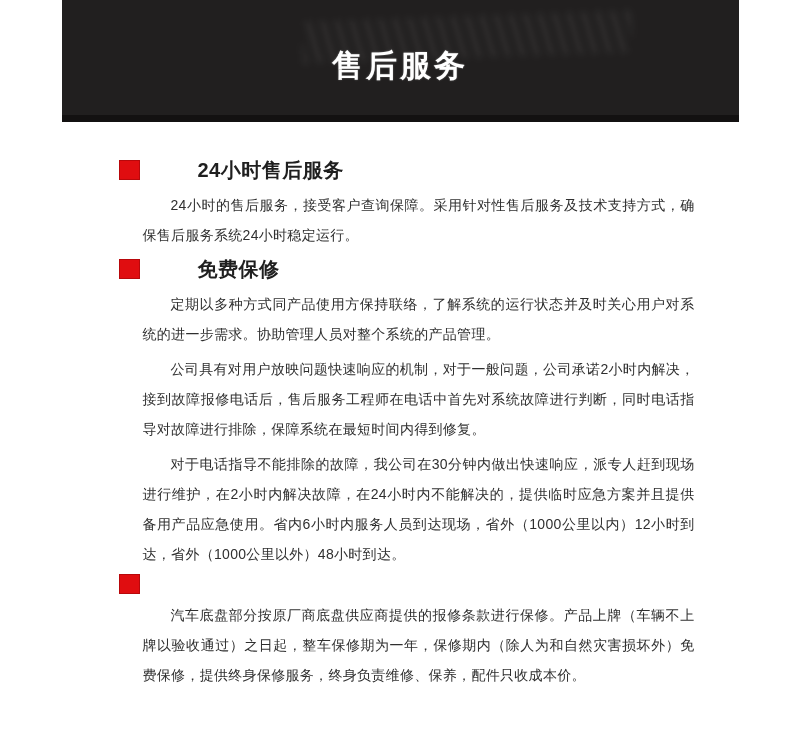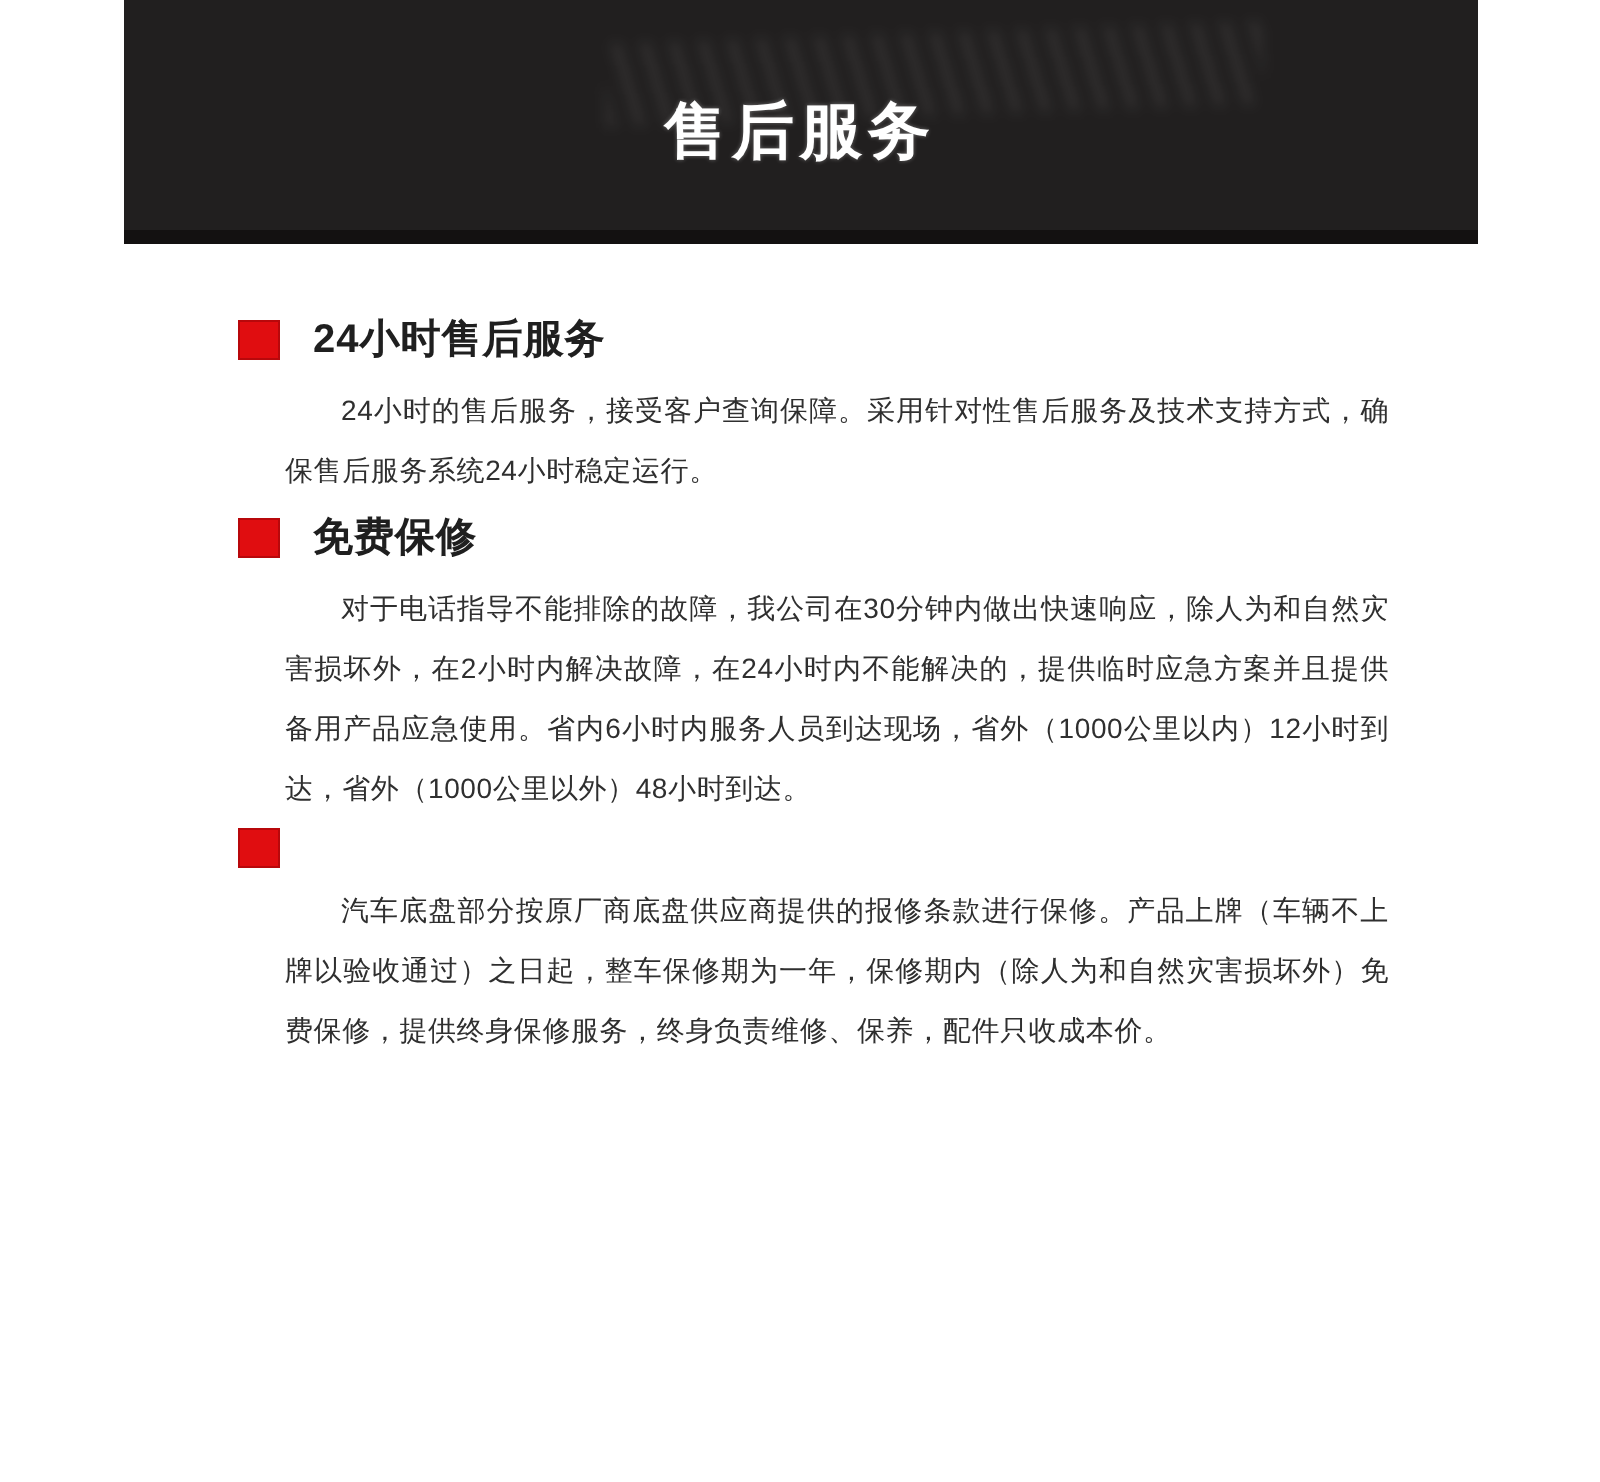--- a/index.html
+++ b/index.html
@@ -55,20 +55,21 @@
   
   .content {
     padding: 34px 44px 20px 57px;
     box-sizing: border-box;
   }
   .section { margin: 0 0 2px 0; }
   .section-header {
     display: flex;
     align-items: center;
     margin: 0 0 6px 0;
+    gap: 41px;
   }
   .bullet {
     flex: 0 0 auto;
     width: 21px;
     height: 20px;
     margin-right: 17px;
     background: var(--accent, #e00d10);
     box-shadow: inset 0 0 0 1px rgba(110, 0, 4, 0.35);
   }
   .section-title {
@@ -107,24 +108,26 @@
         <h2 class="section-title">24小时售后服务</h2>
       </div>
       <p class="para">24小时的售后服务，接受客户查询保障。采用针对性售后服务及技术支持方式，确保售后服务系统24小时稳定运行。</p>
     </section>
 
     <section class="section">
       <div class="section-header">
         <span class="bullet"></span>
         <h2 class="section-title">免费保修</h2>
       </div>
+      <p class="para">定期以多种方式同产品使用方保持联络，了解系统的运行状态并及时关心用户对系统的进一步需求。协助管理人员对整个系统的产品管理。</p>
     </section>
 
     <section class="section">
-      <p class="para">对于电话指导不能排除的故障，我公司在30分钟内做出快速响应，除人为和自然灾害损坏外，在2小时内解决故障，在24小时内不能解决的，提供临时应急方案并且提供备用产品应急使用。省内6小时内服务人员到达现场，省外（1000公里以内）12小时到达，省外（1000公里以外）48小时到达。</p>
+      <p class="para">公司具有对用户放映问题快速响应的机制，对于一般问题，公司承诺2小时内解决，接到故障报修电话后，售后服务工程师在电话中首先对系统故障进行判断，同时电话指导对故障进行排除，保障系统在最短时间内得到修复。</p>
+      <p class="para">对于电话指导不能排除的故障，我公司在30分钟内做出快速响应，派专人赶到现场进行维护，在2小时内解决故障，在24小时内不能解决的，提供临时应急方案并且提供备用产品应急使用。省内6小时内服务人员到达现场，省外（1000公里以内）12小时到达，省外（1000公里以外）48小时到达。</p>
     </section>
 
     <section class="section">
       <div class="section-header">
         <span class="bullet"></span>
       </div>
       <p class="para">汽车底盘部分按原厂商底盘供应商提供的报修条款进行保修。产品上牌（车辆不上牌以验收通过）之日起，整车保修期为一年，保修期内（除人为和自然灾害损坏外）免费保修，提供终身保修服务，终身负责维修、保养，配件只收成本价。</p>
     </section>
 
   </main>

